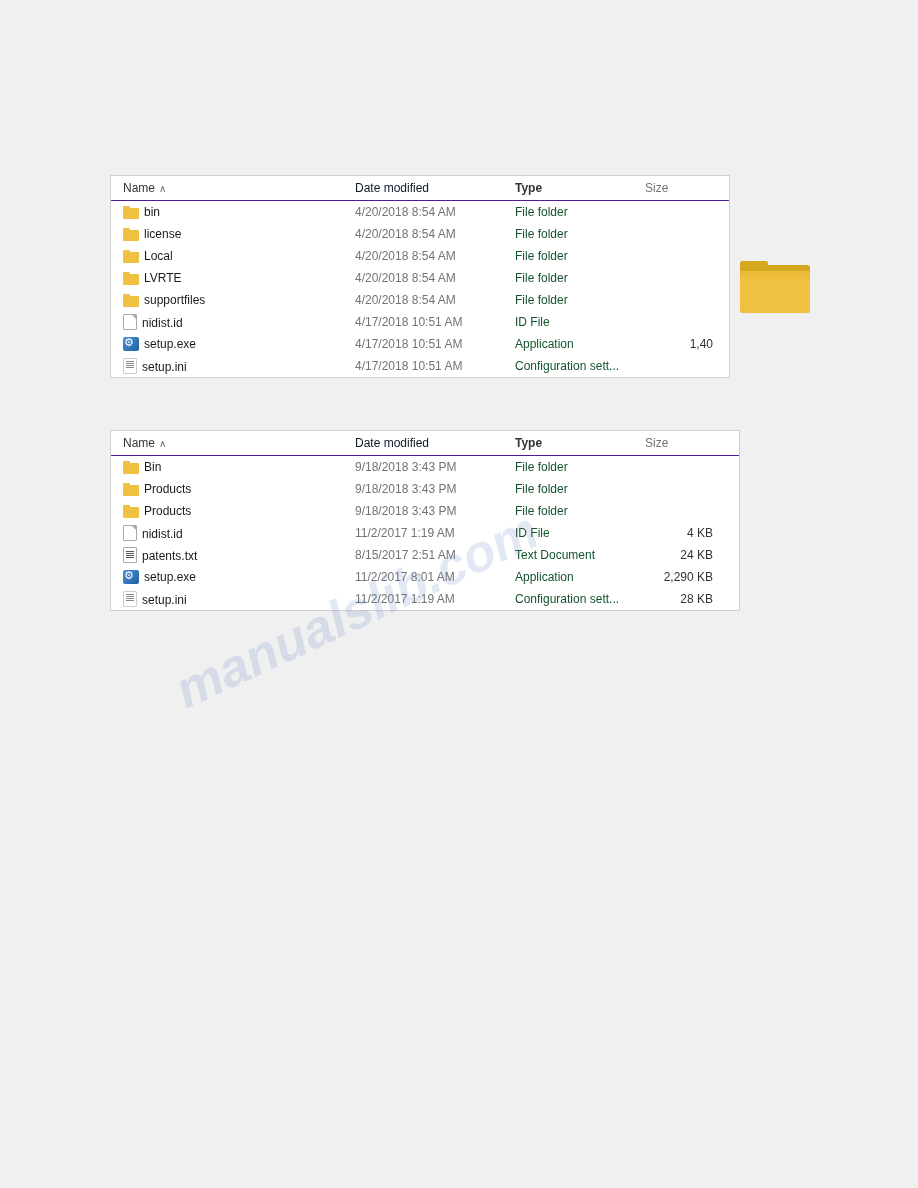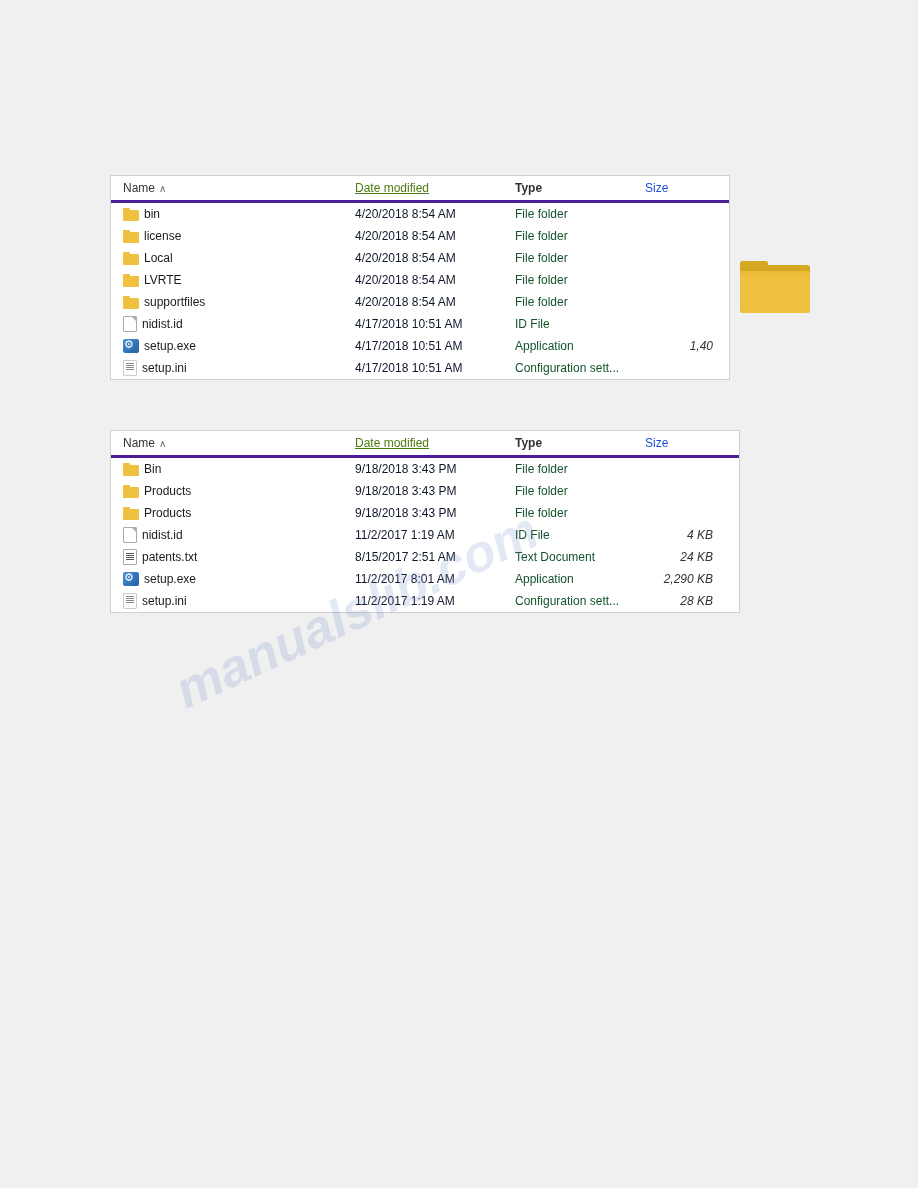--- a/index.html
+++ b/index.html
@@ -49,97 +49,95 @@
     }
 
     .panel-bottom {
       top: 430px;
       left: 110px;
       width: 630px;
     }
 
     .panel-header {
       display: flex;
-      border-bottom: 3px solid #4c1d95;
+      border-bottom: 1px solid #4c1d95;
       padding: 5px 0 5px 0;
       background: #fff;
     }
 
     .col-name {
       width: 240px;
       padding-left: 12px;
       font-weight: 400;
       color: #333;
       display: flex;
       align-items: center;
       gap: 4px;
     }
 
     .col-date {
       width: 160px;
       padding-left: 4px;
       font-weight: 400;
-      color: #4d7c0f;
-      text-decoration: underline;
+      color: #0f172a;
     }
 
     .col-type {
       width: 130px;
       padding-left: 4px;
       font-weight: 700;
       color: #333;
     }
 
     .col-size {
       width: 80px;
       padding-left: 4px;
       font-weight: 400;
-      color: #1d4ed8;
+      color: #737373;
     }
 
     .sort-arrow {
       font-size: 10px;
       color: #666;
     }
 
     .file-row {
       display: flex;
       align-items: center;
       padding: 2px 0;
       min-height: 22px;
     }
 
     .file-name-cell {
       width: 240px;
       padding-left: 12px;
       display: flex;
-      align-items: center;
+      align-items: flex-end;
       gap: 5px;
       color: #1a1a1a;
     }
 
     .file-date-cell {
       width: 160px;
       padding-left: 4px;
-      color: #0f172a;
+      color: #737373;
     }
 
     .file-type-cell {
       width: 130px;
       padding-left: 4px;
       color: #14532d;
     }
 
     .file-size-cell {
       width: 80px;
       padding-left: 4px;
       color: #333;
       text-align: right;
       padding-right: 8px;
-      font-style: italic;
     }
 
     
     .icon-folder {
       display: inline-block;
       width: 16px;
       height: 13px;
       position: relative;
       flex-shrink: 0;
     }

